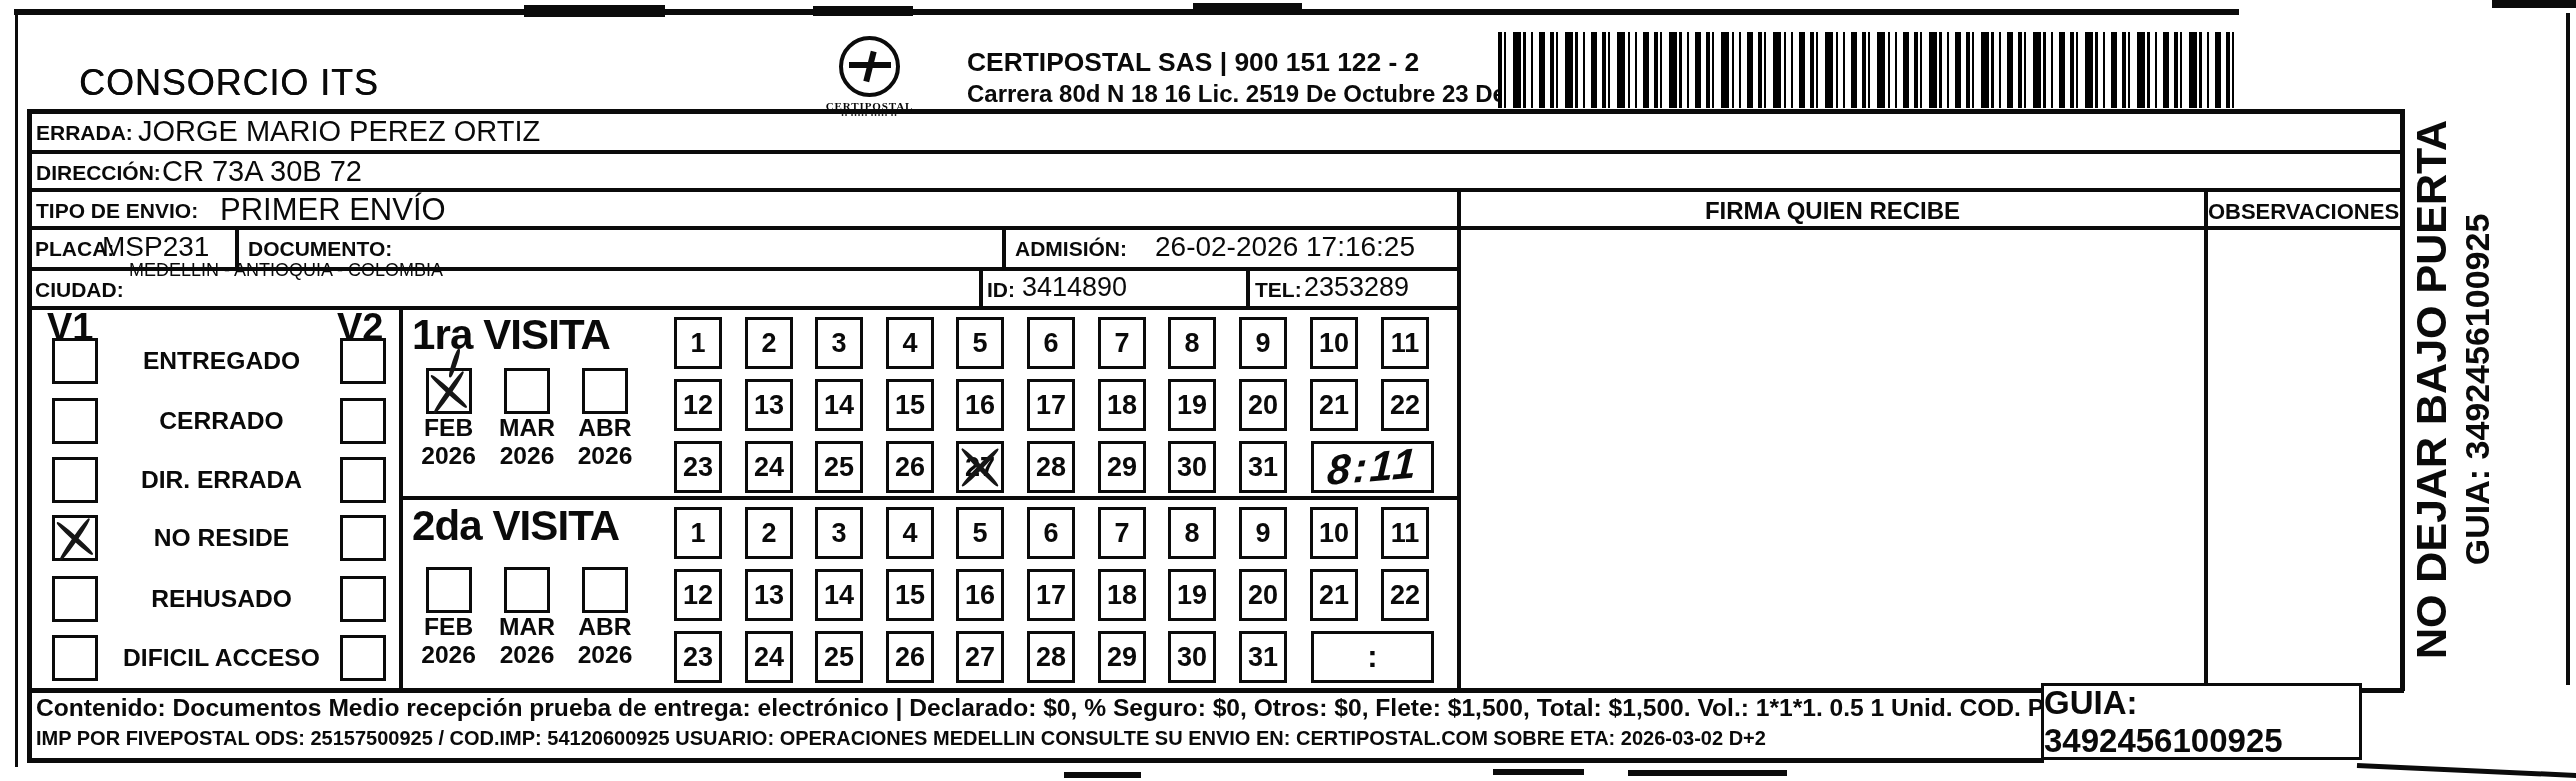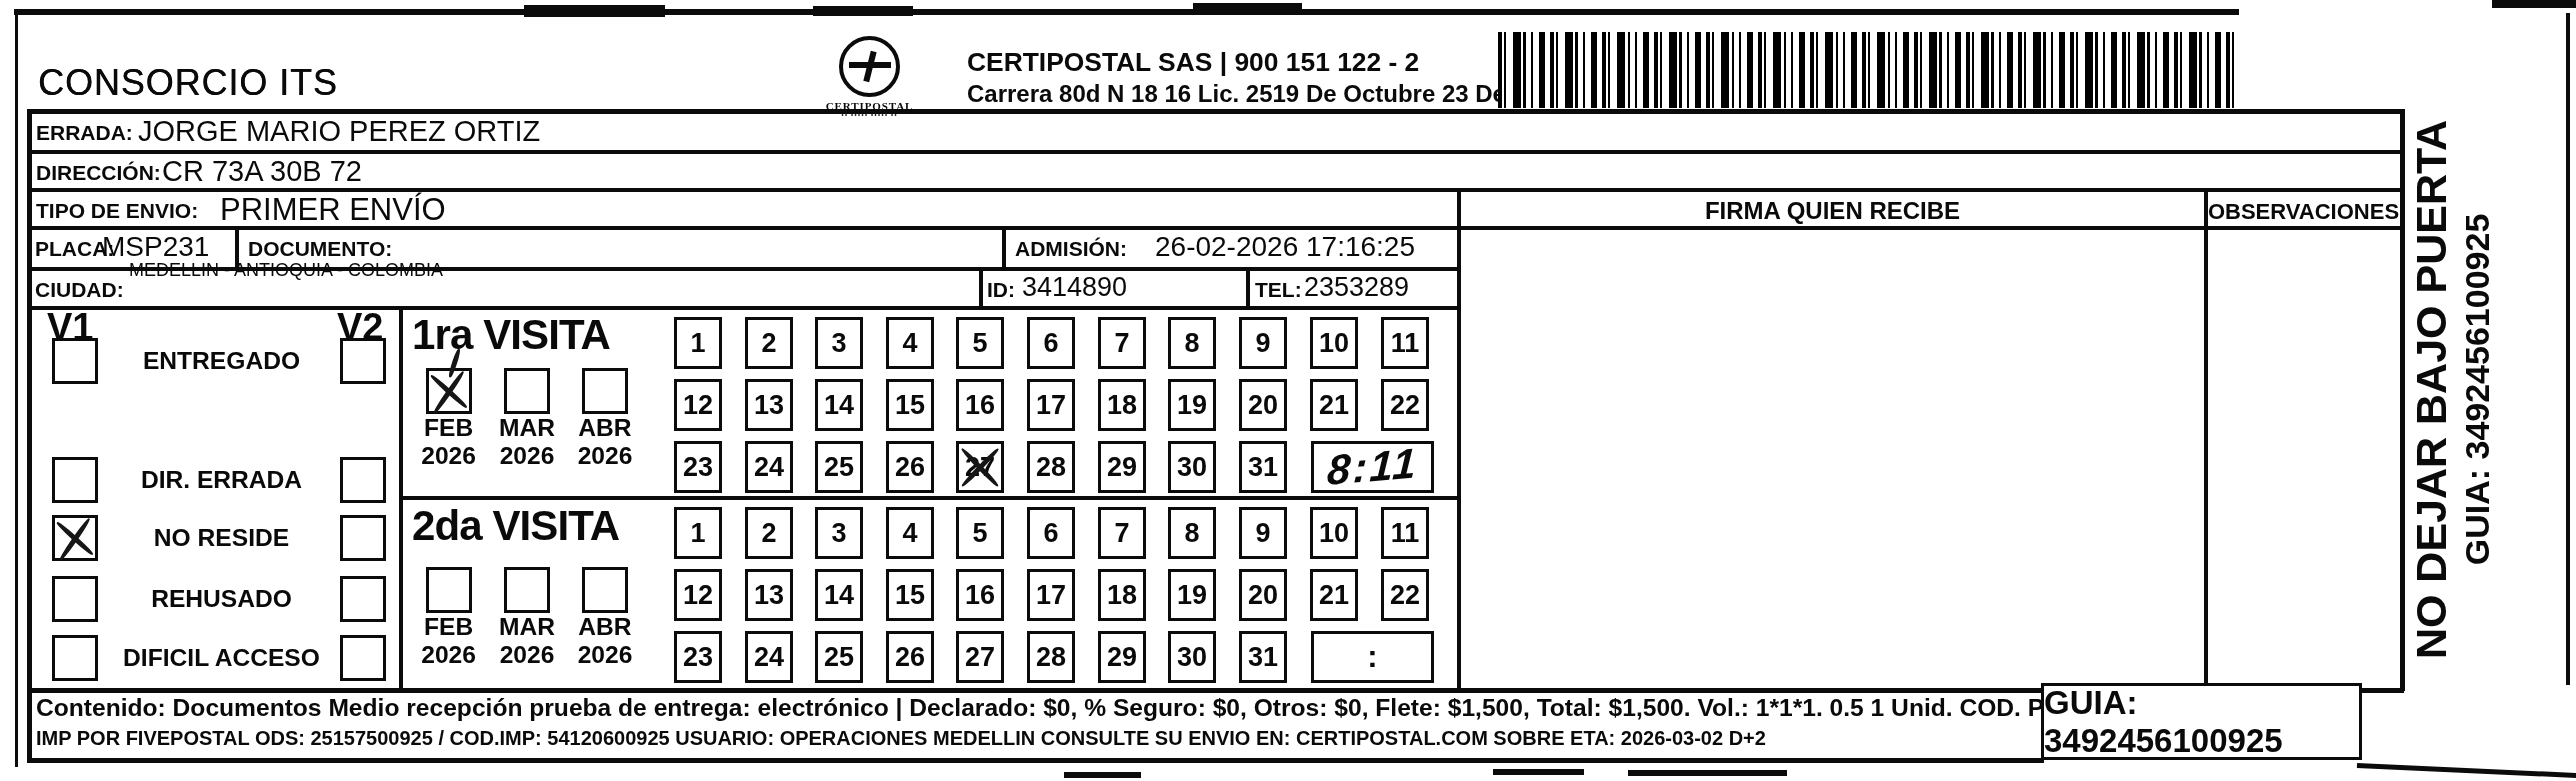--- a/index.html
+++ b/index.html
@@ -1,20 +1,20 @@
 <!DOCTYPE html>
 <html style="font-size:14.6px"><head>
 <meta charset="utf-8">
 <style>
   html,body{margin:0;padding:0;background:#e8e8e8;}
   .page{position:relative;width:2576px;height:781px;background:#ffffff;overflow:hidden;
         font-family:"Liberation Sans",sans-serif;color:#0a0a0a;}
   .hl,.vl,.blob{position:absolute;background:#0b0b0b;}
   .abs{position:absolute;}
-  .ink{text-shadow:0.4px 0 0 currentColor;}
+  .ink{text-shadow:0.4px 0 0 currentColor;margin-left:41px;}
   
   .consorcio{font-size:36px;letter-spacing:0.9px;}
   .addr2{font-size:24.6px;font-weight:700;line-height:28px;white-space:pre-line;}
   .logo-wrap{text-align:center;width:109px;font-family:Liberation Serif, serif;}
   .logo-circle{width:53px;height:53px;border:4.6px solid #0b0b0b;border-radius:50%;margin:0 auto;position:relative;}
   .logo-circle .bar{position:absolute;left:5.5px;right:5.5px;top:22px;height:5.5px;background:#0b0b0b;}
   .logo-circle .stem{position:absolute;left:24px;top:11px;width:5.5px;height:31px;background:#0b0b0b;transform:rotate(14deg);}
   .logo-name{font-size:11px;font-weight:700;letter-spacing:0.9px;margin-top:2.7px;}
   .logo-sub{font-size:7.3px;letter-spacing:0.9px;color:#222;margin-top:-0.9px;}
   .barcode{background:repeating-linear-gradient(90deg,
@@ -129,20 +129,25 @@
   <div class="abs colhead" style="left:2207px;top:199px;width:193px;font-size:22px">OBSERVACIONES</div>
   <div class="abs" style="left:1461px;top:229px;width:743px;height:459px"></div>
   <div class="abs" style="left:2207px;top:229px;width:193px;height:459px"></div>
 
   <div class="abs" id="status-box" style="left:27px;top:306px;width:372px;height:350px">
     <div class="abs vhead" style="left:20px;top:0">V1</div>
     <div class="abs vhead" style="left:310px;top:0">V2</div>
   <div class="srow" style="top: 32px; padding-left: 20px;">
         <div class="cbox" style="left: 24.6px;"></div>
         <div class="slabel">ENTREGADO</div>
+        <div class="cbox" style="left: 313px;"></div>
+      </div>
+      <div class="srow" style="top: 92px;">
+        <div class="cbox" style="left: 24.6px;"></div>
+        <div class="slabel">CERRADO</div>
         <div class="cbox" style="left: 313px;"></div>
       </div>
       <div class="srow" style="top: 151px;">
         <div class="cbox" style="left: 24.6px;"></div>
         <div class="slabel">DIR. ERRADA</div>
         <div class="cbox" style="left: 313px;"></div>
       </div>
       <div class="srow" style="top: 209px;">
         <div class="cbox" style="left: 24.6px;">
           <div style="position: absolute; inset: 0px;">

